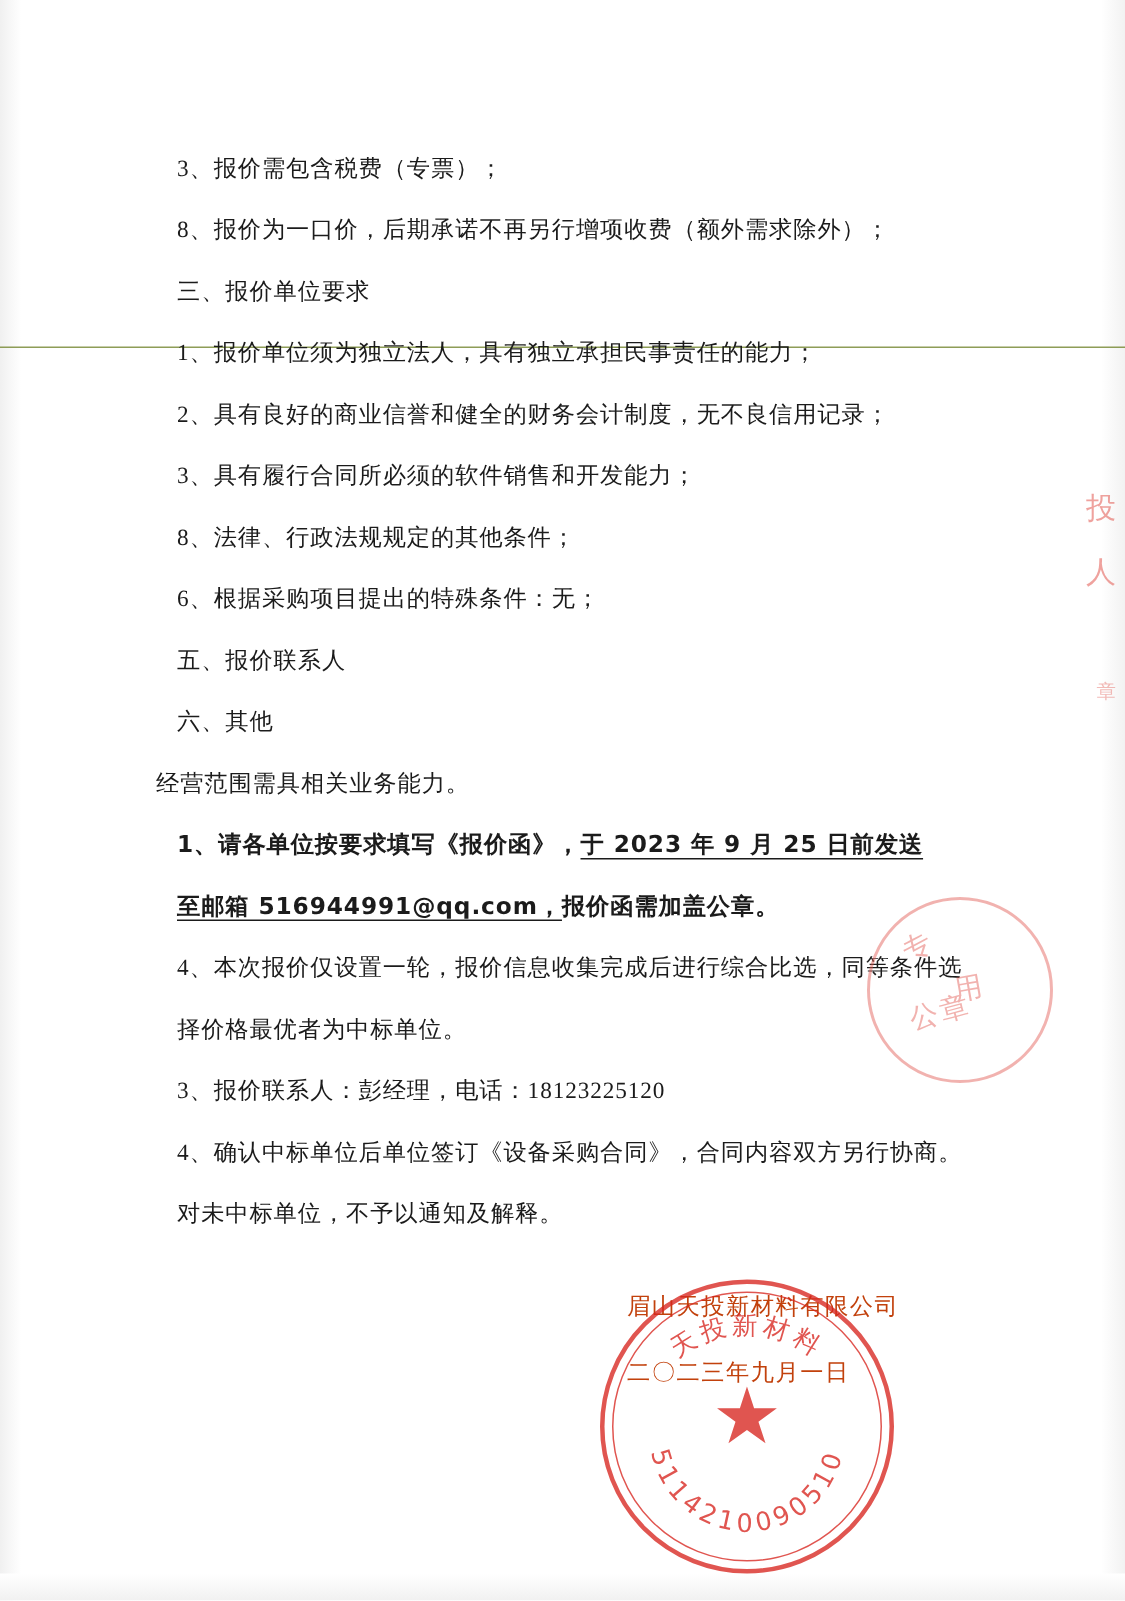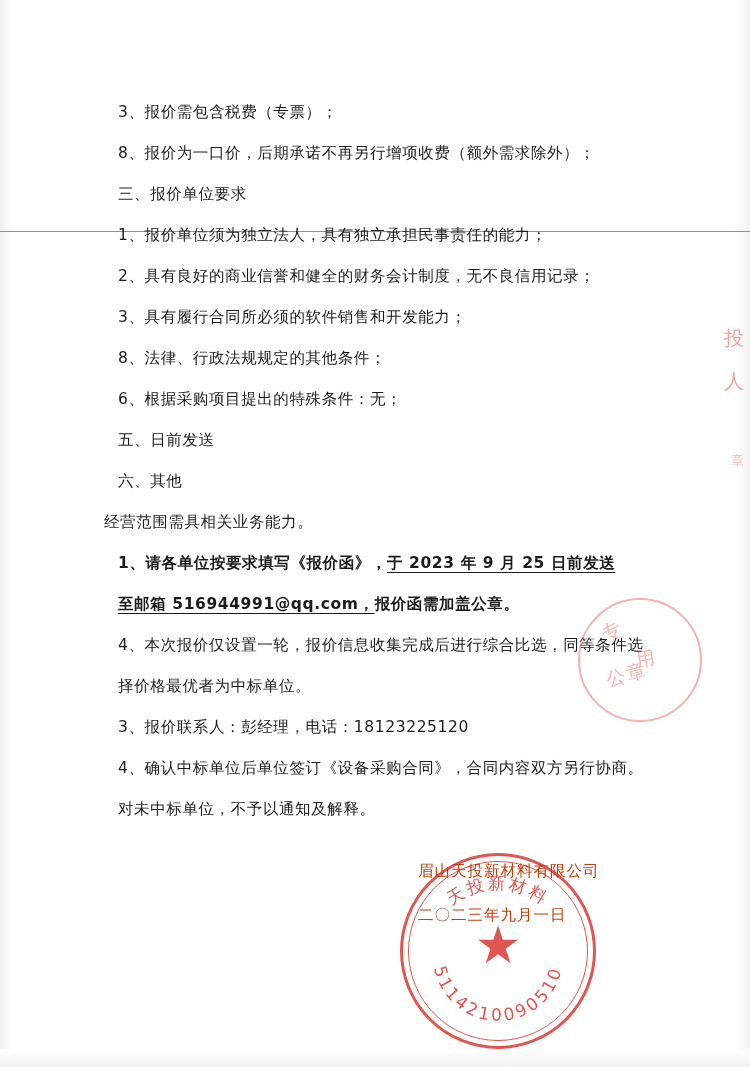--- a/index.html
+++ b/index.html
@@ -68,21 +68,21 @@
   }
 
   .para {
     font-size: 15.5px;
     line-height: 41px;
     letter-spacing: 0.6px;
     color: #1b1b1b;
     white-space: pre-wrap;
     font-family: "DejaVu Sans", "Liberation Sans", sans-serif;
   }
-  .para.indent { text-indent: 0; padding-left: 14px; }
+  .para.indent { text-indent: 0; padding-left: 14px; font-family: Liberation Serif, serif; }
   .para.heading { padding-left: 14px; }
   .para.flush { padding-left: 0; }
 
   .para.underline-seg {
     padding-left: 14px;
     font-weight: bold;
   }
   .u {
     text-decoration: underline;
     text-underline-offset: 4px;
@@ -192,21 +192,21 @@
 
   <div id="doc-body">
     <div class="para indent">3、报价需包含税费（专票）；</div>
     <div class="para indent">8、报价为一口价，后期承诺不再另行增项收费（额外需求除外）；</div>
     <div class="para heading">三、报价单位要求</div>
     <div class="para indent">1、报价单位须为独立法人，具有独立承担民事责任的能力；</div>
     <div class="para indent">2、具有良好的商业信誉和健全的财务会计制度，无不良信用记录；</div>
     <div class="para indent">3、具有履行合同所必须的软件销售和开发能力；</div>
     <div class="para indent">8、法律、行政法规规定的其他条件；</div>
     <div class="para indent">6、根据采购项目提出的特殊条件：无；</div>
-    <div class="para heading">五、日前发送</div>
+    <div class="para heading">五、报价联系人</div>
     <div class="para heading">六、其他</div>
     <div class="para flush">经营范围需具相关业务能力。</div>
 
     <div class="para underline-seg"><span>1、请各单位按要求填写《报价函》，</span><span class="u">于 2023 年 9 月 25 日前发送</span><br><span class="u">至邮箱 516944991@qq.com，</span><span>报价函需加盖公章。</span></div>
 
     <div class="para indent">4、本次报价仅设置一轮，报价信息收集完成后进行综合比选，同等条件选择价格最优者为中标单位。</div>
     <div class="para indent">3、报价联系人：彭经理，电话：18123225120</div>
     <div class="para indent">4、确认中标单位后单位签订《设备采购合同》，合同内容双方另行协商。对未中标单位，不予以通知及解释。</div>
   </div>
 

